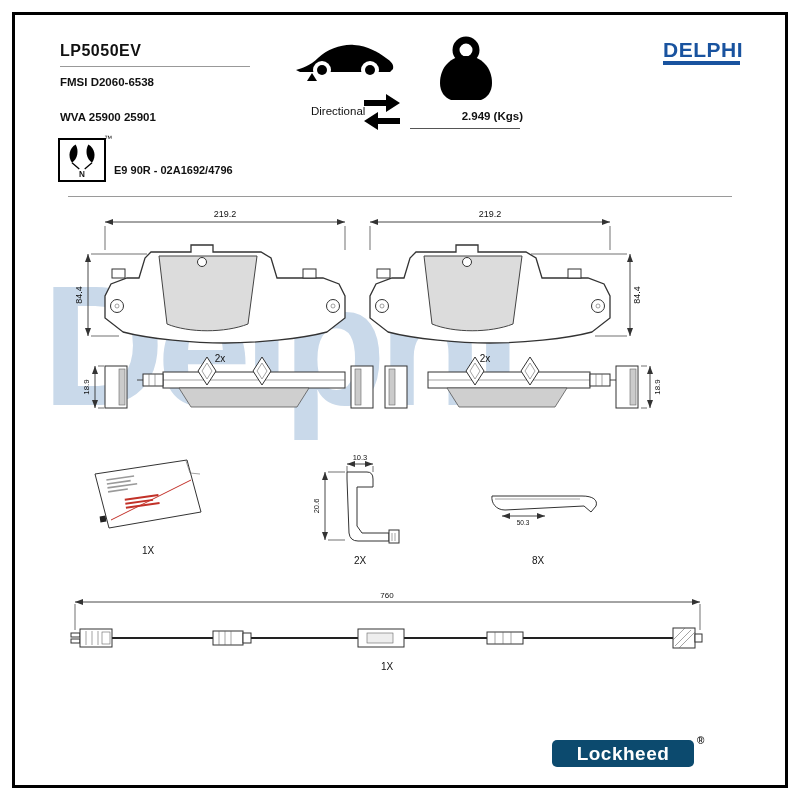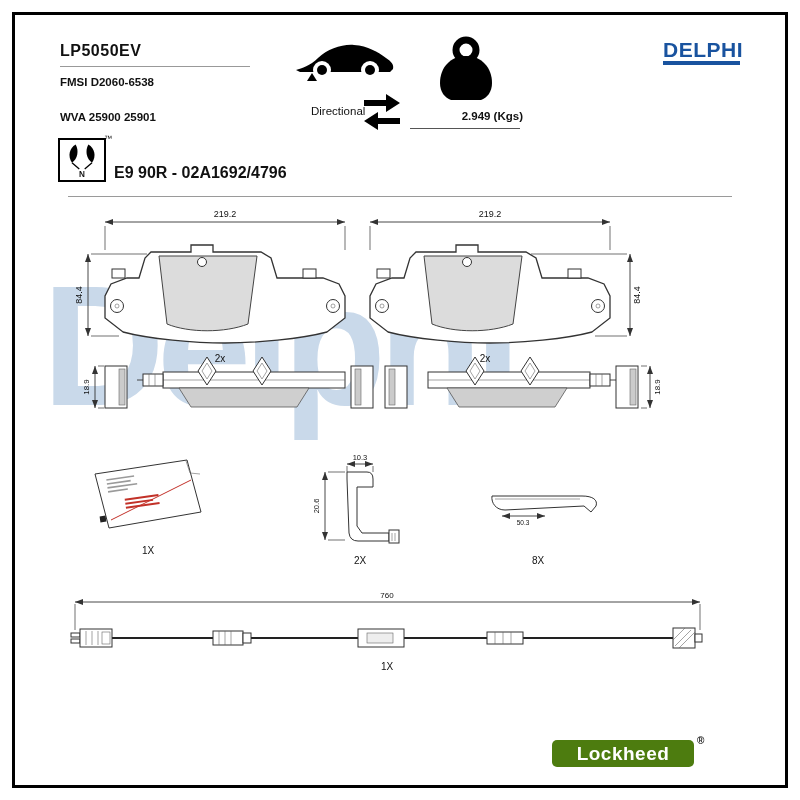--- a/index.html
+++ b/index.html
@@ -15,23 +15,23 @@
   .pn-rule{left:60px;top:66px;width:190px;height:1px;background:#999;}
   .code1{left:60px;top:76px;font-size:11.5px;font-weight:bold;}
   .code2{left:60px;top:97px;font-size:11.5px;font-weight:bold;margin-top:14px;}
   .dirlabel{left:290px;top:105px;font-size:11.5px;margin-left:21px;}
   .weight{left:408px;top:110px;width:115px;text-align:right;font-size:11.5px;font-weight:bold;}
   .weight-rule{left:410px;top:128px;width:110px;height:1px;background:#555;}
   .delphi{left:663px;top:38px;font-size:21px;font-weight:800;letter-spacing:.5px;}
   .delphi-bar{left:663px;top:61px;width:77px;height:4px;}
   .ecobox{left:58px;top:138px;width:44px;height:40px;border:2px solid #000;}
   .tm{left:104px;top:134px;font-size:8px;}
-  .approval{left:114px;top:164px;font-size:16px;font-weight:bold;}
+  .approval{left:114px;top:164px;font-size:11px;font-weight:bold;}
   .divider{left:68px;top:196px;width:664px;height:1px;background:#9a9a9a;}
-  .lockheed{left:552px;top:740px;width:142px;height:27px;background:#4d7c0f;color:#fff;
+  .lockheed{left:552px;top:740px;width:142px;height:27px;background:#0c4a6e;color:#fff;
             border-radius:5px;display:flex;align-items:center;justify-content:center;
             font-size:19px;font-weight:bold;letter-spacing:.5px;}
   .reg{left:697px;top:735px;font-size:10px;font-weight:bold;}
   svg{overflow:visible;}
   svg text{font-family:"Liberation Sans",sans-serif;fill:#111;}
   .dim{stroke:#333;stroke-width:.9;fill:none;}
   .ext{stroke:#333;stroke-width:.7;fill:none;}
   .outline{fill:#fff;stroke:#333;stroke-width:1.3;}
   .outline2{fill:#fff;stroke:#333;stroke-width:1;}
   .pad{fill:#dcdcdc;stroke:#444;stroke-width:1;}

